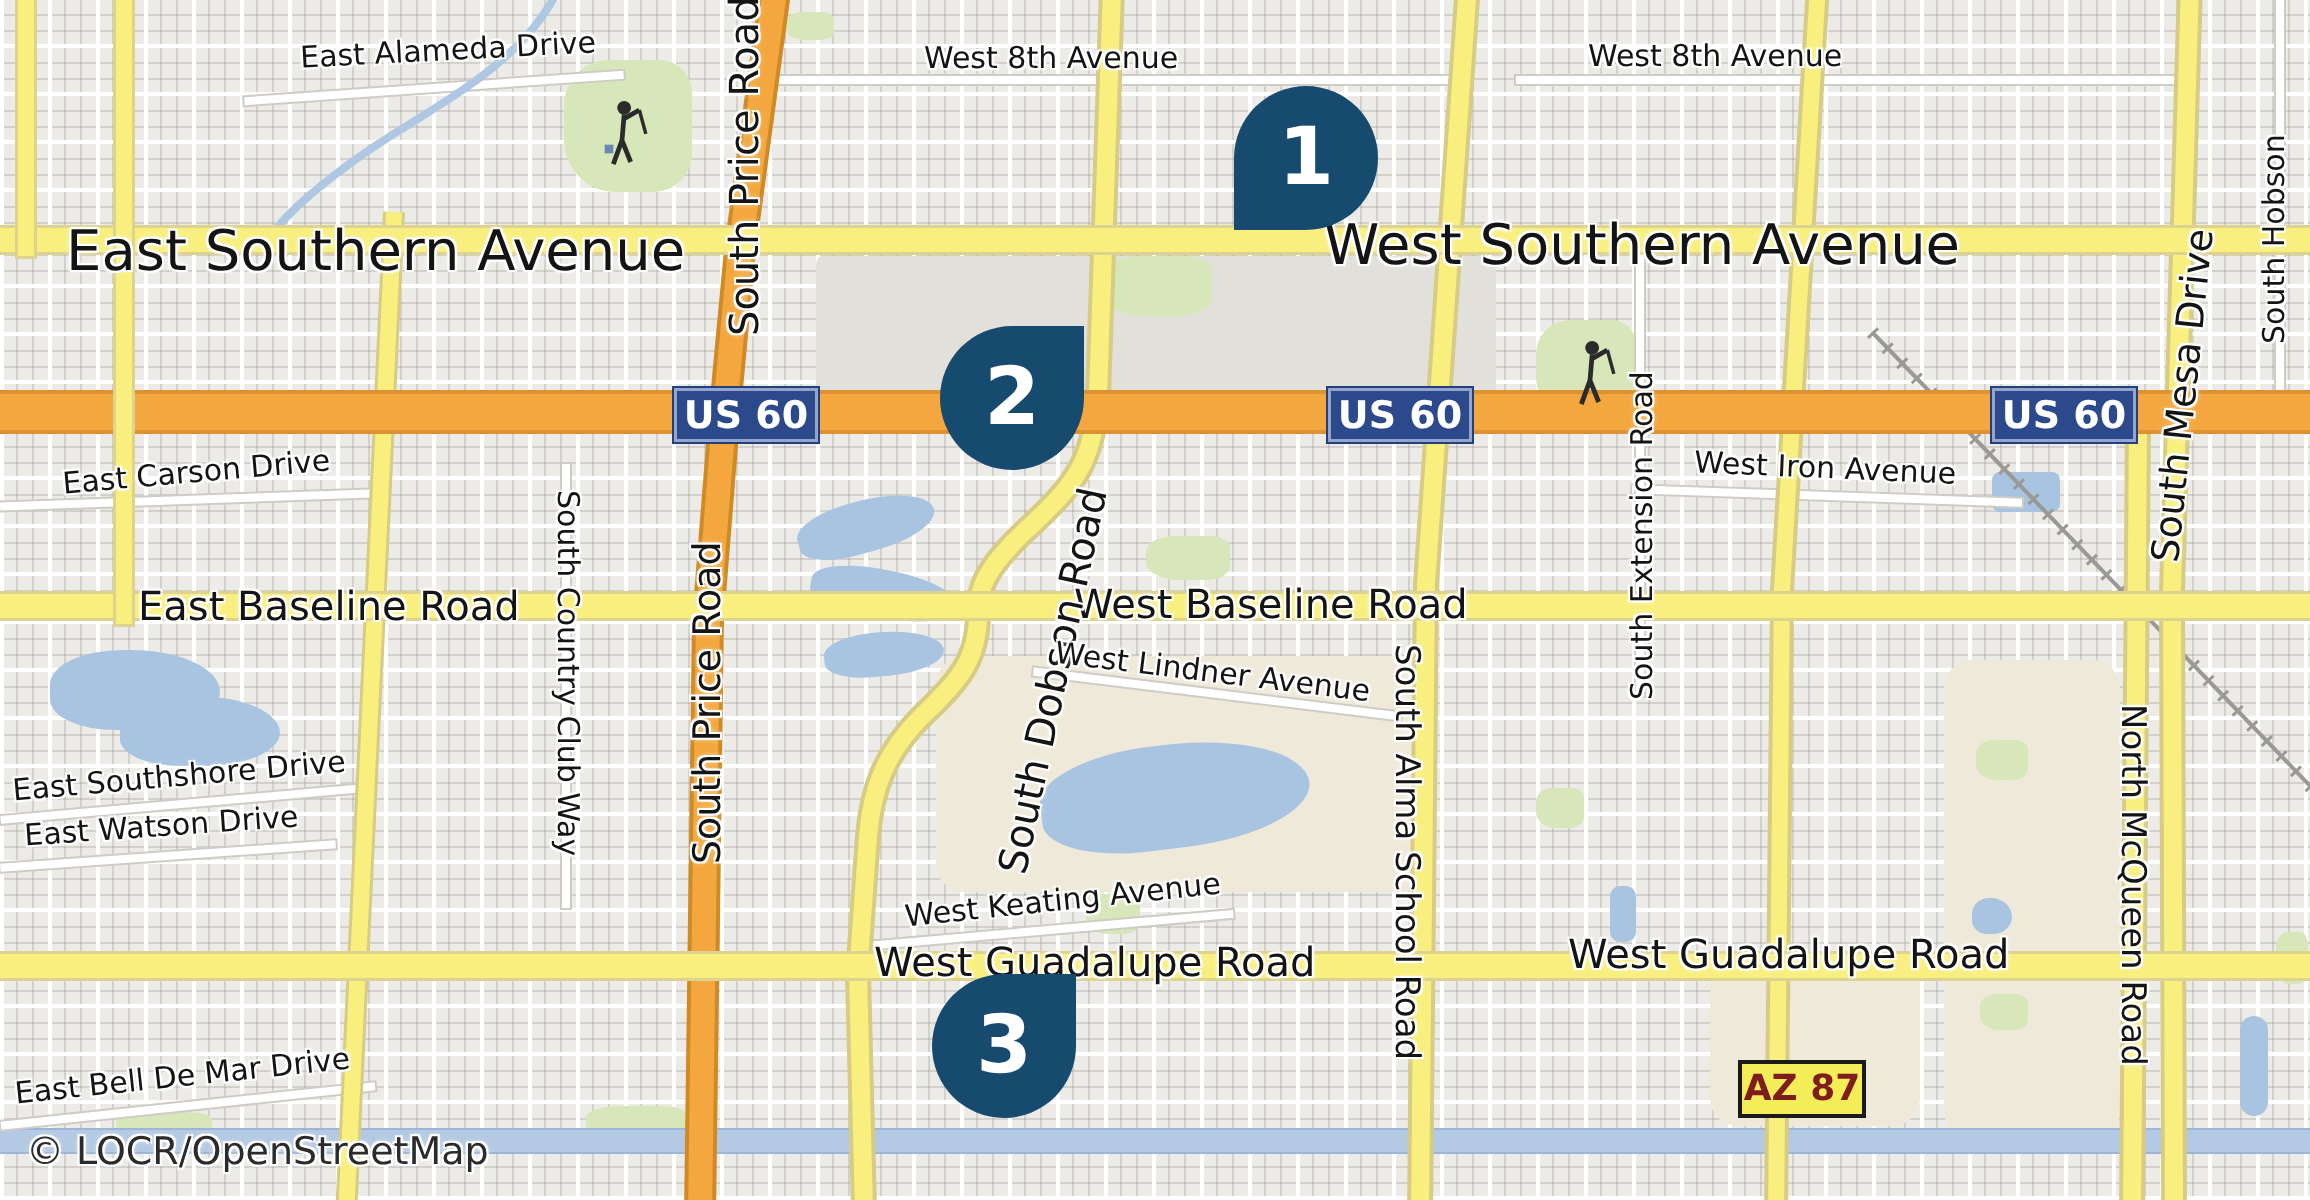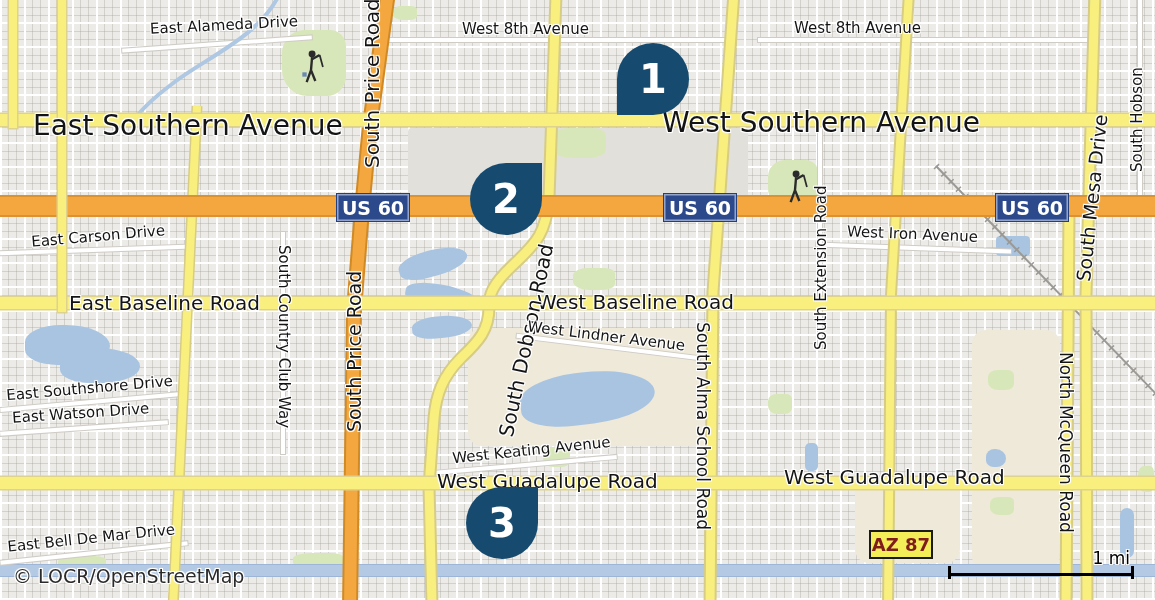--- a/index.html
+++ b/index.html
@@ -179,22 +179,16 @@
 
   <div class="shield us" style="left:327px;top:194px;">US 60</div>
   <div class="shield us" style="left:654px;top:194px;">US 60</div>
   <div class="shield us" style="left:986px;top:194px;">US 60</div>
   <div class="shield az" style="left:859px;top:530px;">AZ 87</div>
 
   <div class="marker tip-bl" style="left:617px;top:43px;">1</div>
   <div class="marker tip-tr" style="left:470px;top:163px;">2</div>
   <div class="marker tip-tr" style="left:466px;top:487px;">3</div>
 
-  <div id="scalebar">
-    <div class="slbl">1 mi</div>
-    <div class="bar"></div>
-    <div class="tick t-l"></div>
-    <div class="tick t-r"></div>
-  </div>
 
   <div id="attrib">© LOCR/OpenStreetMap</div>
 
 </div>
 
 </body></html>

